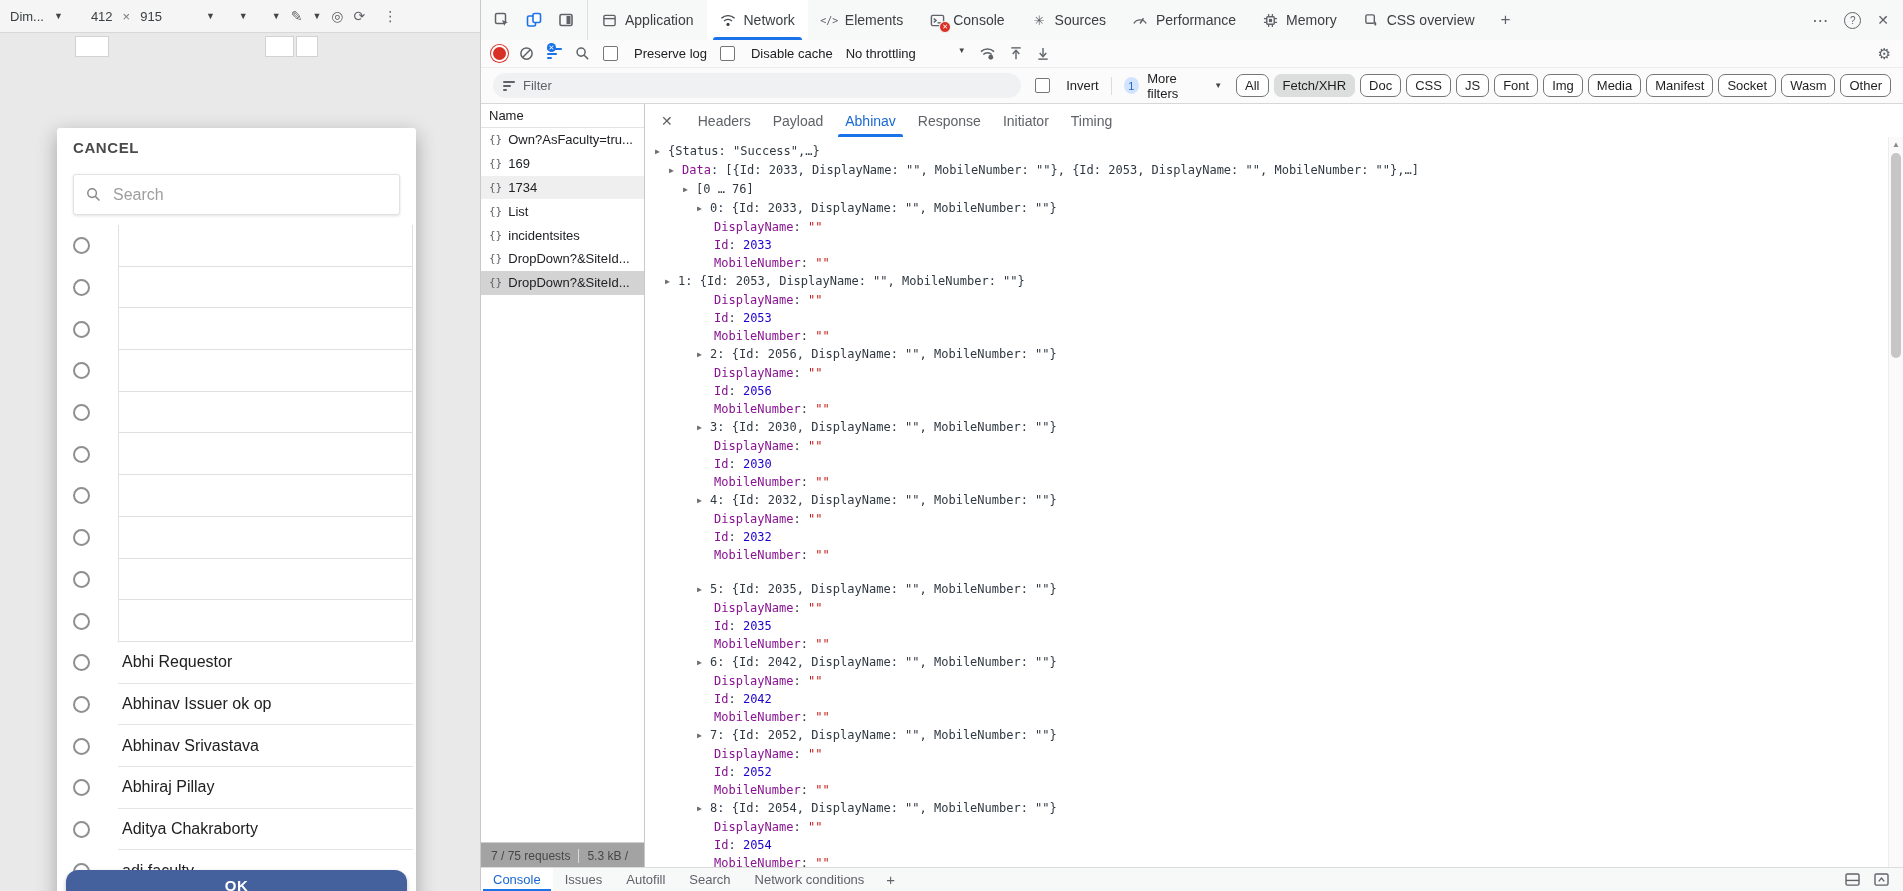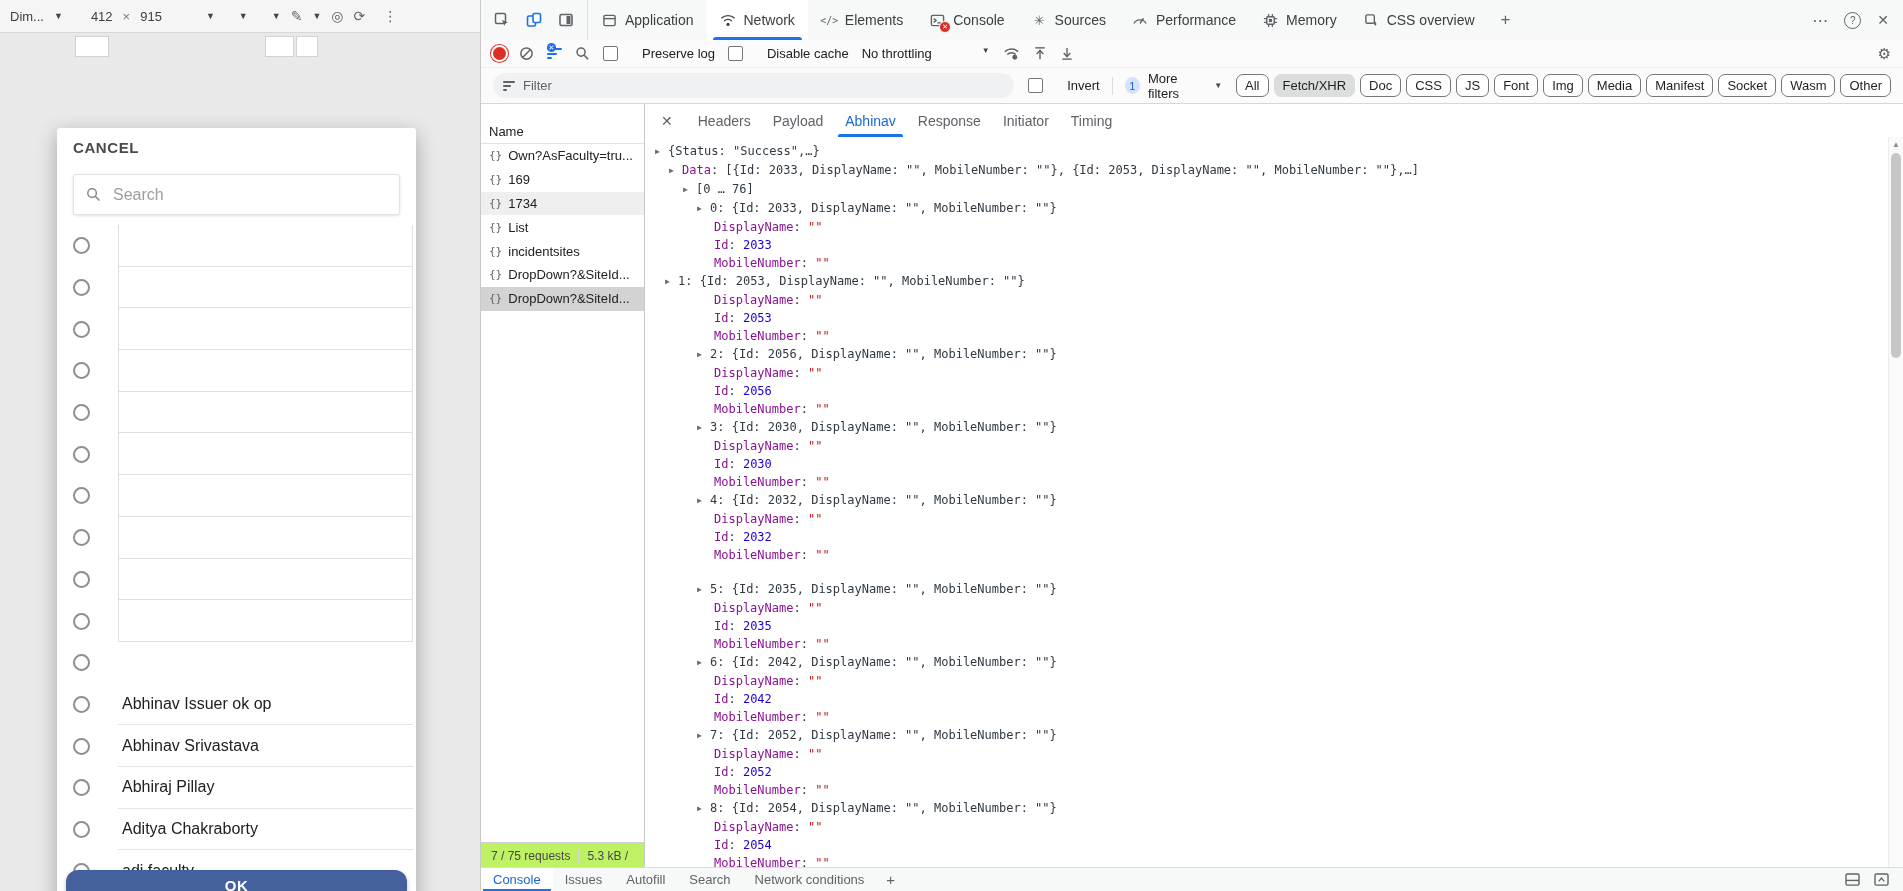--- a/index.html
+++ b/index.html
@@ -58,21 +58,21 @@
   .tabbar-right{margin-left:auto;display:flex;align-items:center;gap:16px;padding:0 14px;color:#5f6368;}
   .help-circle{width:15px;height:15px;border:1.5px solid #5f6368;border-radius:50%;font-size:10px;
                display:flex;align-items:center;justify-content:center;}
 
   .nettoolbar{position:absolute;left:0;top:40px;right:0;height:28px;background:#fbfbfb;
               border-bottom:1px solid #ececec;display:flex;align-items:center;gap:13px;
               padding:0 12px;font-size:13px;color:#202124;box-sizing:border-box;}
   .rec{width:13px;height:13px;border-radius:50%;background:#d93025;box-shadow:0 0 0 2px #fff,0 0 0 3px #d93025;}
   .checkbox{width:13px;height:13px;border:1px solid #767676;border-radius:2px;background:#fff;
             display:inline-block;vertical-align:middle;}
-  .chk-item{display:flex;align-items:flex-start;gap:24px;}
+  .chk-item{display:flex;align-items:flex-start;gap:16px;}
   .caret{font-size:8px;color:#444;}
   .tool-ico{color:#5f6368;display:flex;align-items:center;}
   .gear-right{position:absolute;right:12px;top:5px;font-size:15px;color:#5f6368;}
   .funnel{position:relative;width:15px;height:13px;}
   .funnel i{position:absolute;left:0;height:2px;background:#1a73e8;border-radius:1px;}
   .funnel .fb{position:absolute;right:-4px;top:-4px;width:9px;height:9px;border-radius:50%;
               background:#1a73e8;color:#fff;font-size:7px;font-style:normal;display:flex;
               align-items:center;justify-content:center;}
 
   .filterbar{position:absolute;left:0;top:68px;right:0;height:36px;background:#fbfbfb;
@@ -87,28 +87,28 @@
                font-size:11px;display:flex;align-items:center;justify-content:center;margin-right:8px;}
   .chips{display:flex;gap:5px;margin-left:14px;flex-wrap:nowrap;}
   .chip{border:1px solid #747775;border-radius:7px;padding:3px 8px;font-size:13px;color:#1f1f1f;
         background:#fff;white-space:nowrap;cursor:pointer;}
   .chip.active{background:#dcdddd;border-color:#dcdddd;}
 
   .nt-main{position:absolute;left:0;top:104px;right:0;bottom:23px;display:flex;}
   .req-col{width:164px;border-right:1px solid #c9c9c9;position:relative;box-sizing:border-box;
            background:#fff;flex:0 0 auto;}
   .req-header{height:24px;display:flex;align-items:center;padding-left:8px;font-size:13px;
-              color:#202124;border-bottom:1px solid #e3e3e3;box-sizing:border-box;margin-top:16px;}
+              color:#202124;border-bottom:1px solid #e3e3e3;box-sizing:border-box;}
   .req-row{height:23.8px;display:flex;align-items:center;gap:6px;padding-left:8px;font-size:13px;
            color:#202124;white-space:nowrap;overflow:hidden;cursor:pointer;box-sizing:border-box;}
   .req-row.striped{background:#efefef;}
   .req-row.selected{background:#d3d3d3;}
   .json-ico{color:#5f6368;font-size:11px;font-family:"DejaVu Sans Mono",monospace;}
   .req-summary{position:absolute;left:0;right:0;bottom:0;height:26px;border-top:1px solid #cfcfcf;
-               background:#bef264;display:flex;align-items:center;gap:8px;padding-left:10px;
+               background:#a3a3a3;display:flex;align-items:center;gap:8px;padding-left:10px;
                font-size:12px;color:#474747;box-sizing:border-box;}
   .sum-div{width:1px;height:14px;background:#dadada;}
 
   .detail{flex:1;position:relative;background:#fff;overflow:hidden;}
   .dtabs{height:33px;display:flex;align-items:stretch;font-size:14px;color:#5f6368;}
   .dtab{display:flex;align-items:center;padding:0 11px;position:relative;cursor:pointer;}
   .dtab.active{color:#1967d2;}
   .dtab.active::after{content:"";position:absolute;left:4px;right:4px;bottom:0;height:3px;
                       background:#1a73e8;border-radius:2px 2px 0 0;}
   .dclose{display:flex;align-items:center;padding:0 14px 0 16px;color:#5f6368;font-size:14px;cursor:pointer;}
@@ -203,20 +203,21 @@
           </div>
           <div class="m-row">
             <div class="m-box"></div>
             <div class="radio"></div>
           </div>
           <div class="m-row">
             <div class="m-box"></div>
             <div class="radio"></div>
           </div>
           <div class="m-row">
+            <div class="m-name">Abhi Requestor</div>
             <div class="radio"></div>
           </div>
           <div class="m-row">
             <div class="m-name">Abhinav Issuer ok op</div>
             <div class="radio"></div>
           </div>
           <div class="m-row">
             <div class="m-name">Abhinav Srivastava</div>
             <div class="radio"></div>
           </div>

